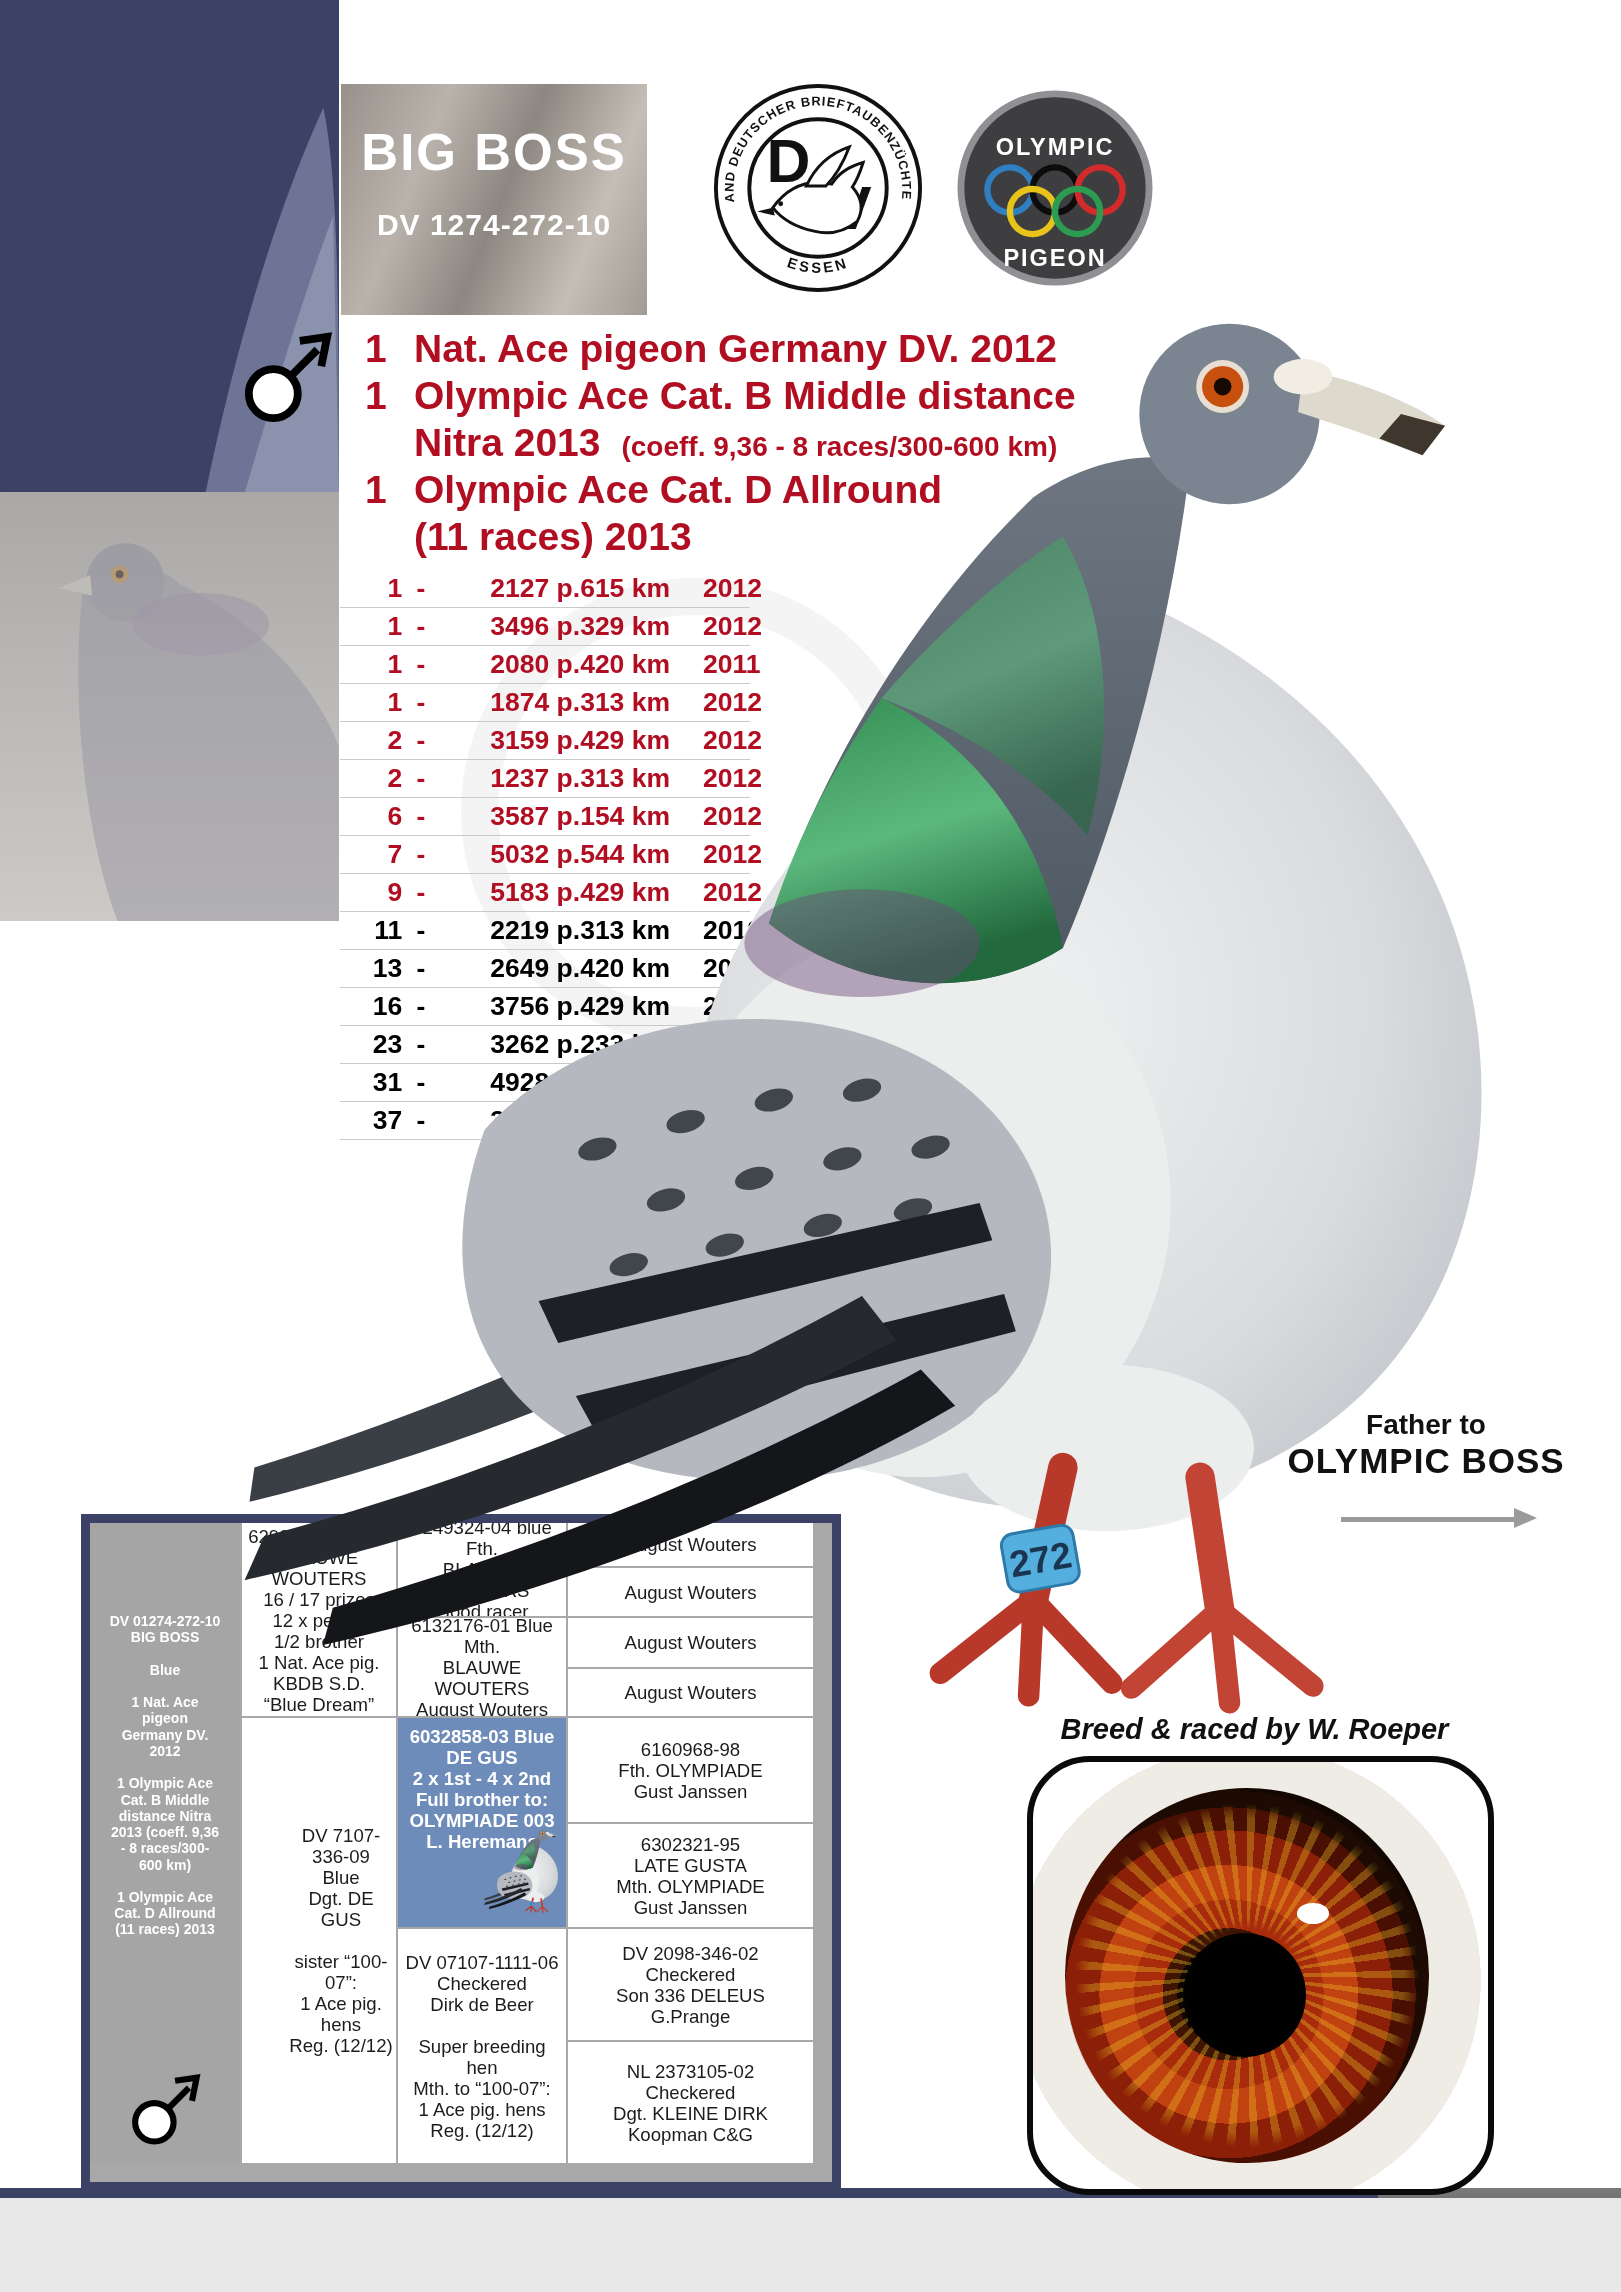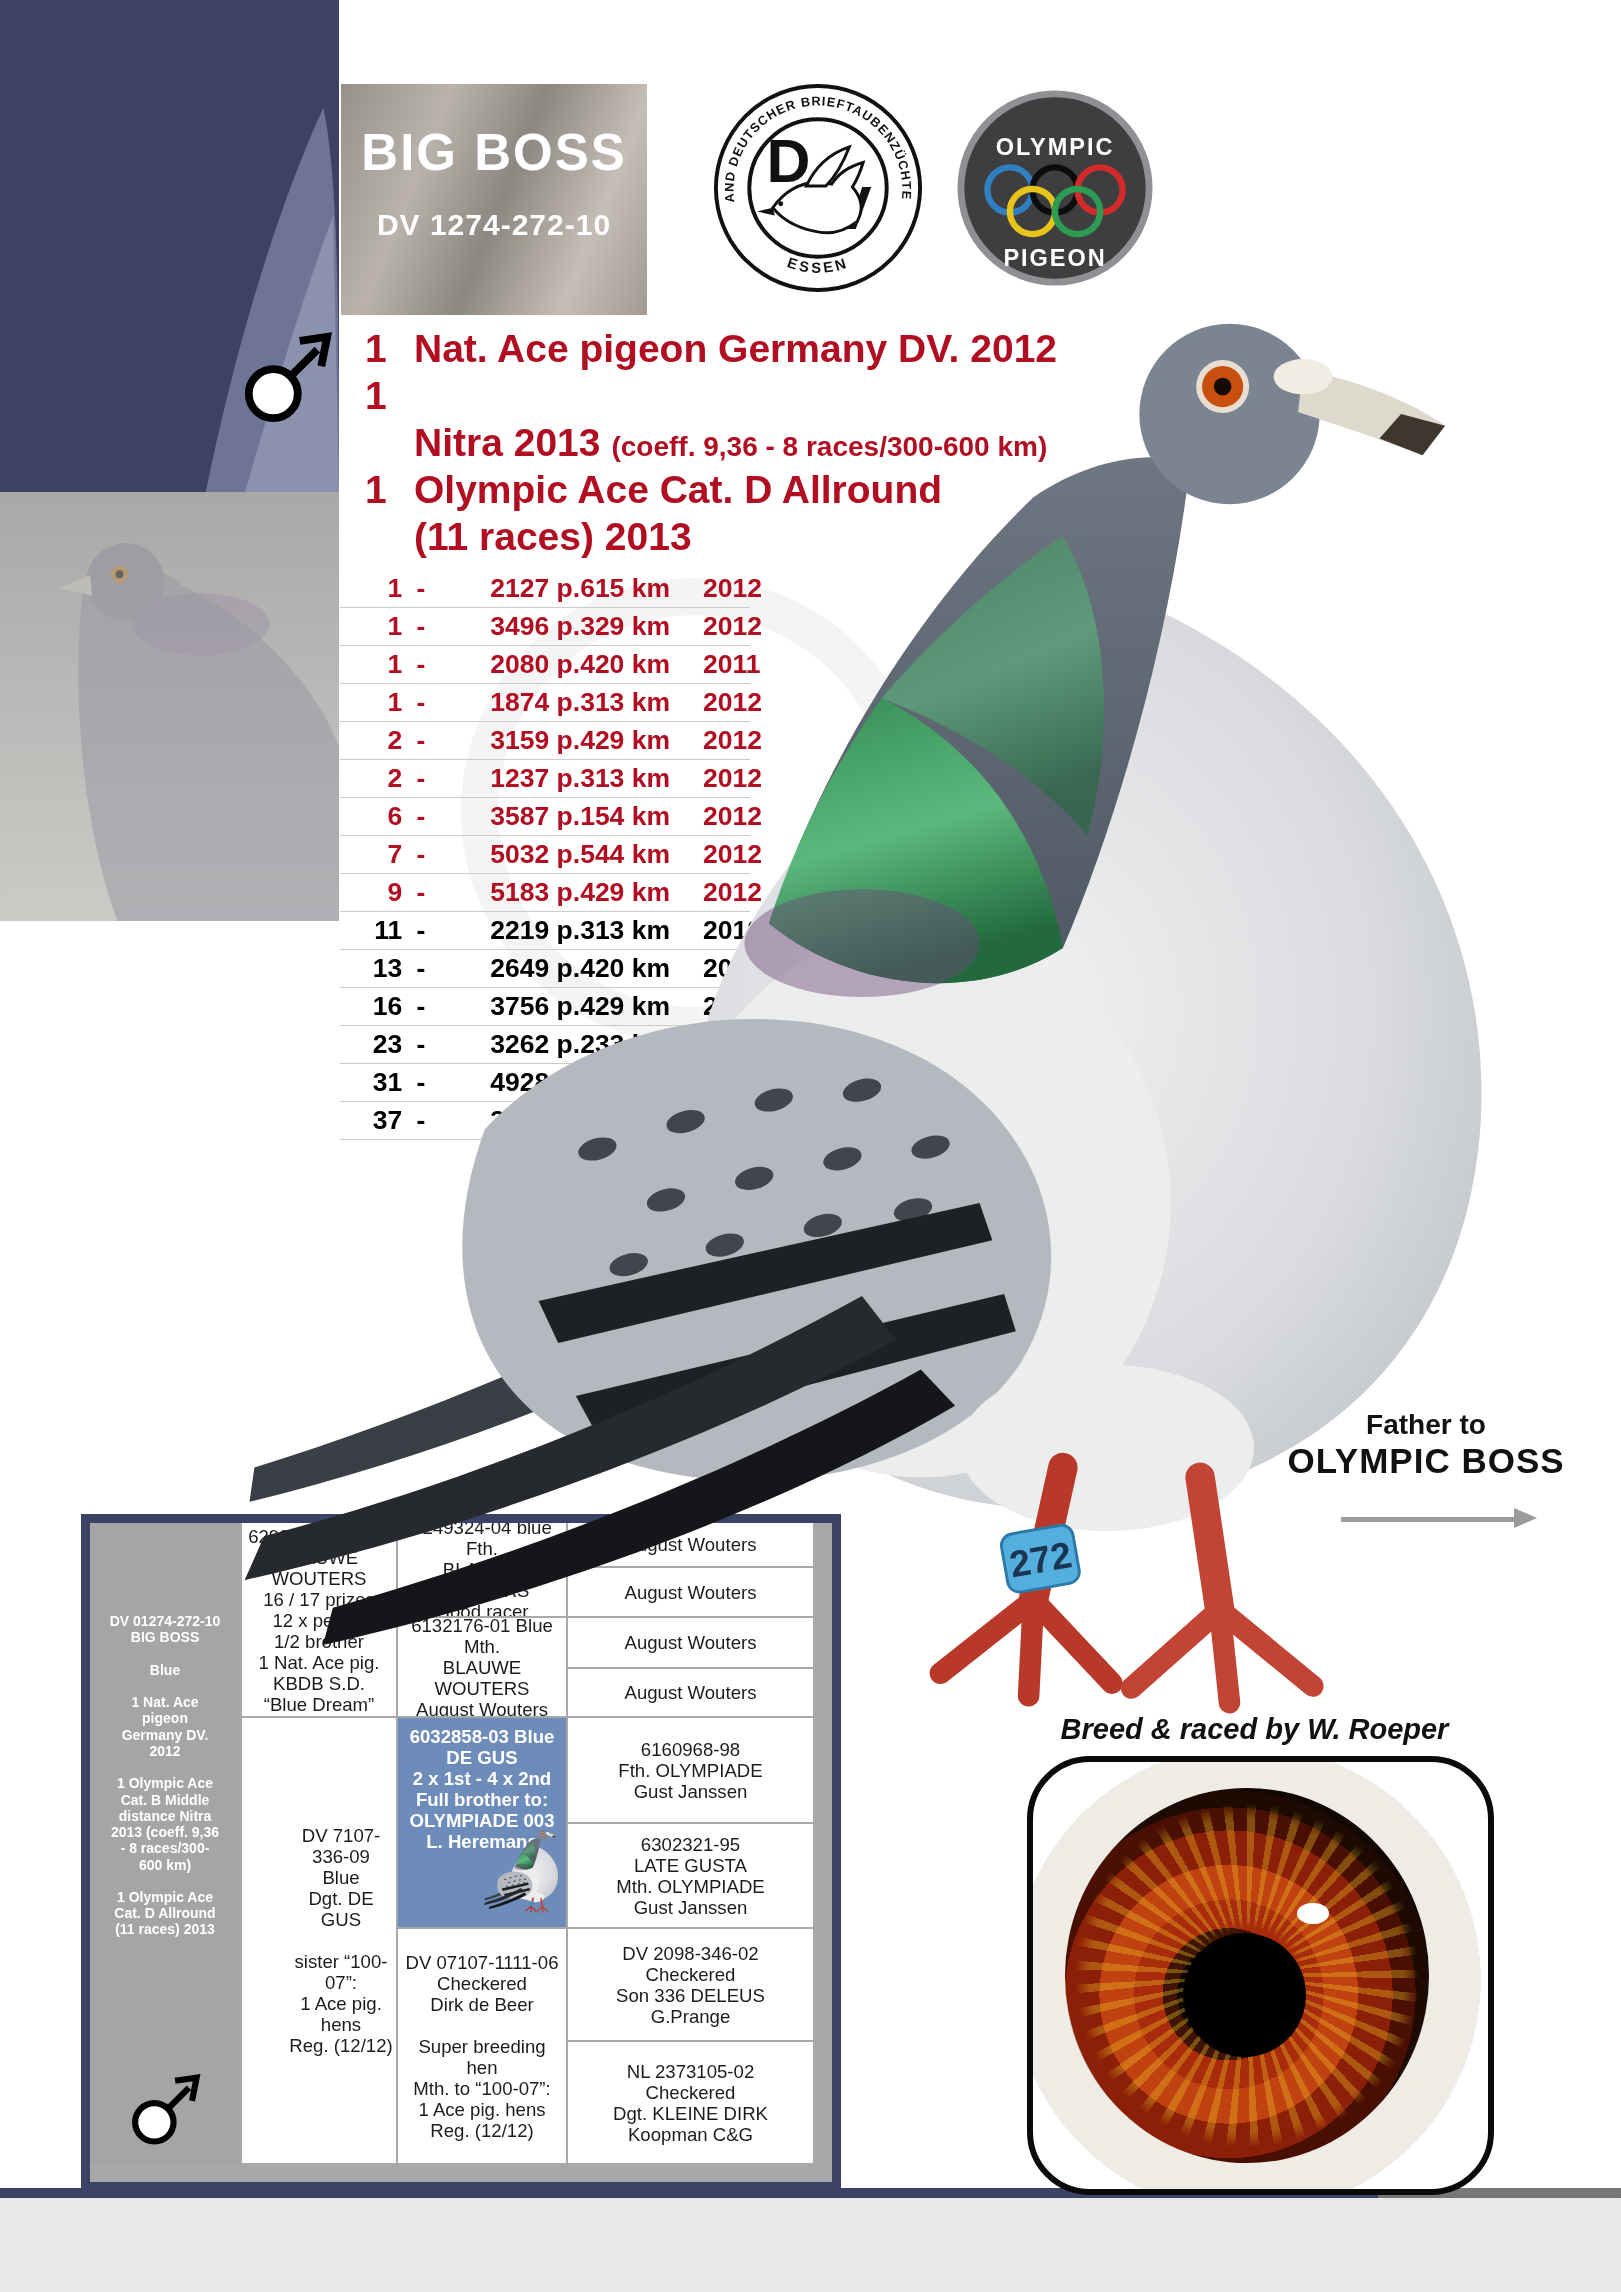--- a/index.html
+++ b/index.html
@@ -16,21 +16,21 @@
      background:linear-gradient(112deg,#97918b 0%,#b9b3ac 28%,#8d8781 52%,#c4beb6 78%,#a19b94 100%);
      color:#fff;text-align:center;}
   .title-block .t1{margin-top:39px;font-size:51px;font-weight:bold;letter-spacing:2px;}
   .title-block .t2{margin-top:25.5px;font-size:30px;font-weight:bold;letter-spacing:1px;}
 
   
   .ach{left:365px;top:327px;width:774px;color:#b10e22;font-weight:bold;}
   .ach .row{display:flex;align-items:baseline;height:47px;}
   .ach .num{width:49px;font-size:39px;}
   .ach .main{font-size:39px;white-space:nowrap;}
-  .ach .small{font-size:28px;margin-left:11px;white-space:nowrap;}
+  .ach .small{font-size:28px;margin-left:21px;white-space:nowrap;}
 
   
   .results{left:340px;top:570px;width:410px;font-weight:bold;font-size:26.5px;color:#b10e22;}
   .results .rrow{display:flex;height:37px;align-items:center;border-bottom:1px solid #c9c9c9;}
   .results .rrow.blue{color:#000000;}
   .results .place{width:65px;text-align:right;}
   .results .dash{width:39px;text-align:center;}
   .results .birds{width:147px;text-align:right;}
   .results .dist{width:112px;}
   .results .year{width:47px;margin-left:15.7px;text-align:right;}
@@ -176,20 +176,21 @@
   </svg>
 
   <div class="abs ach">
     <div class="row">
       <span class="num">1</span>
       <span class="main">Nat. Ace pigeon Germany DV. 2012</span>
       <span class="small"></span>
     </div>
     <div class="row">
       <span class="num">1</span>
+      <span class="main">Olympic Ace Cat. B Middle distance</span>
       <span class="small"></span>
     </div>
     <div class="row">
       <span class="num"></span>
       <span class="main">Nitra 2013</span>
       <span class="small">(coeff. 9,36 - 8 races/300-600 km)</span>
     </div>
     <div class="row">
       <span class="num">1</span>
       <span class="main">Olympic Ace Cat. D Allround</span>

